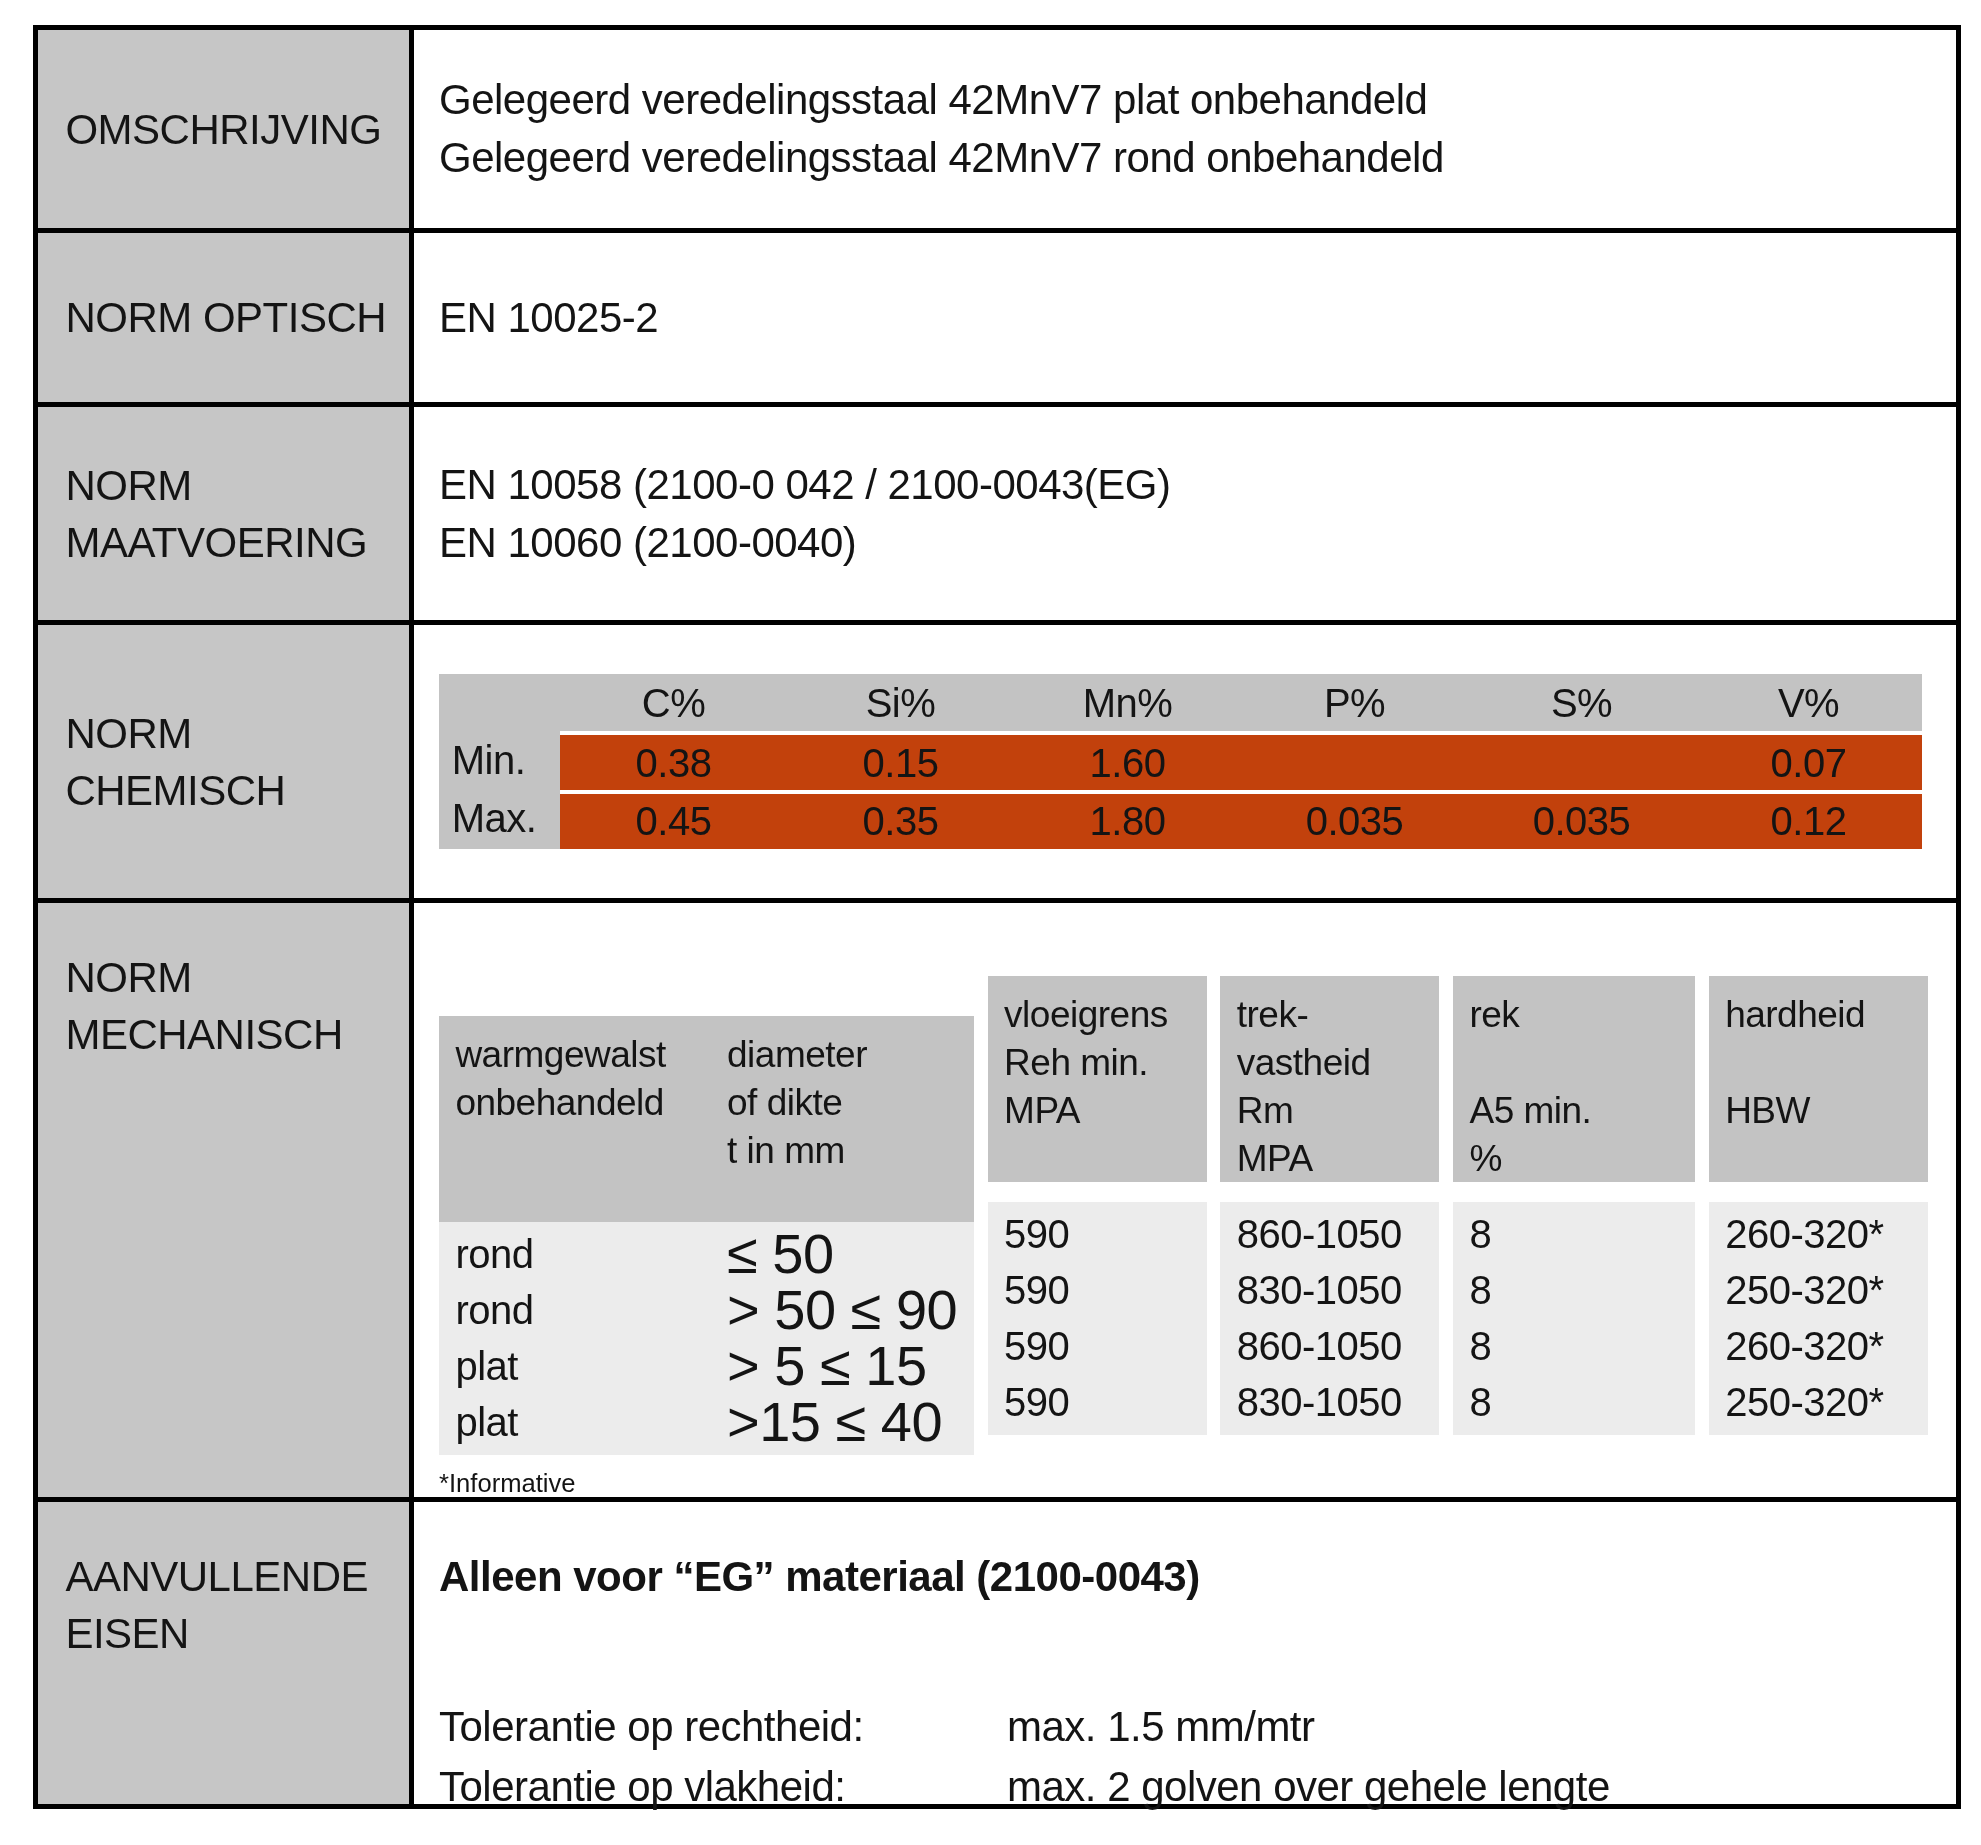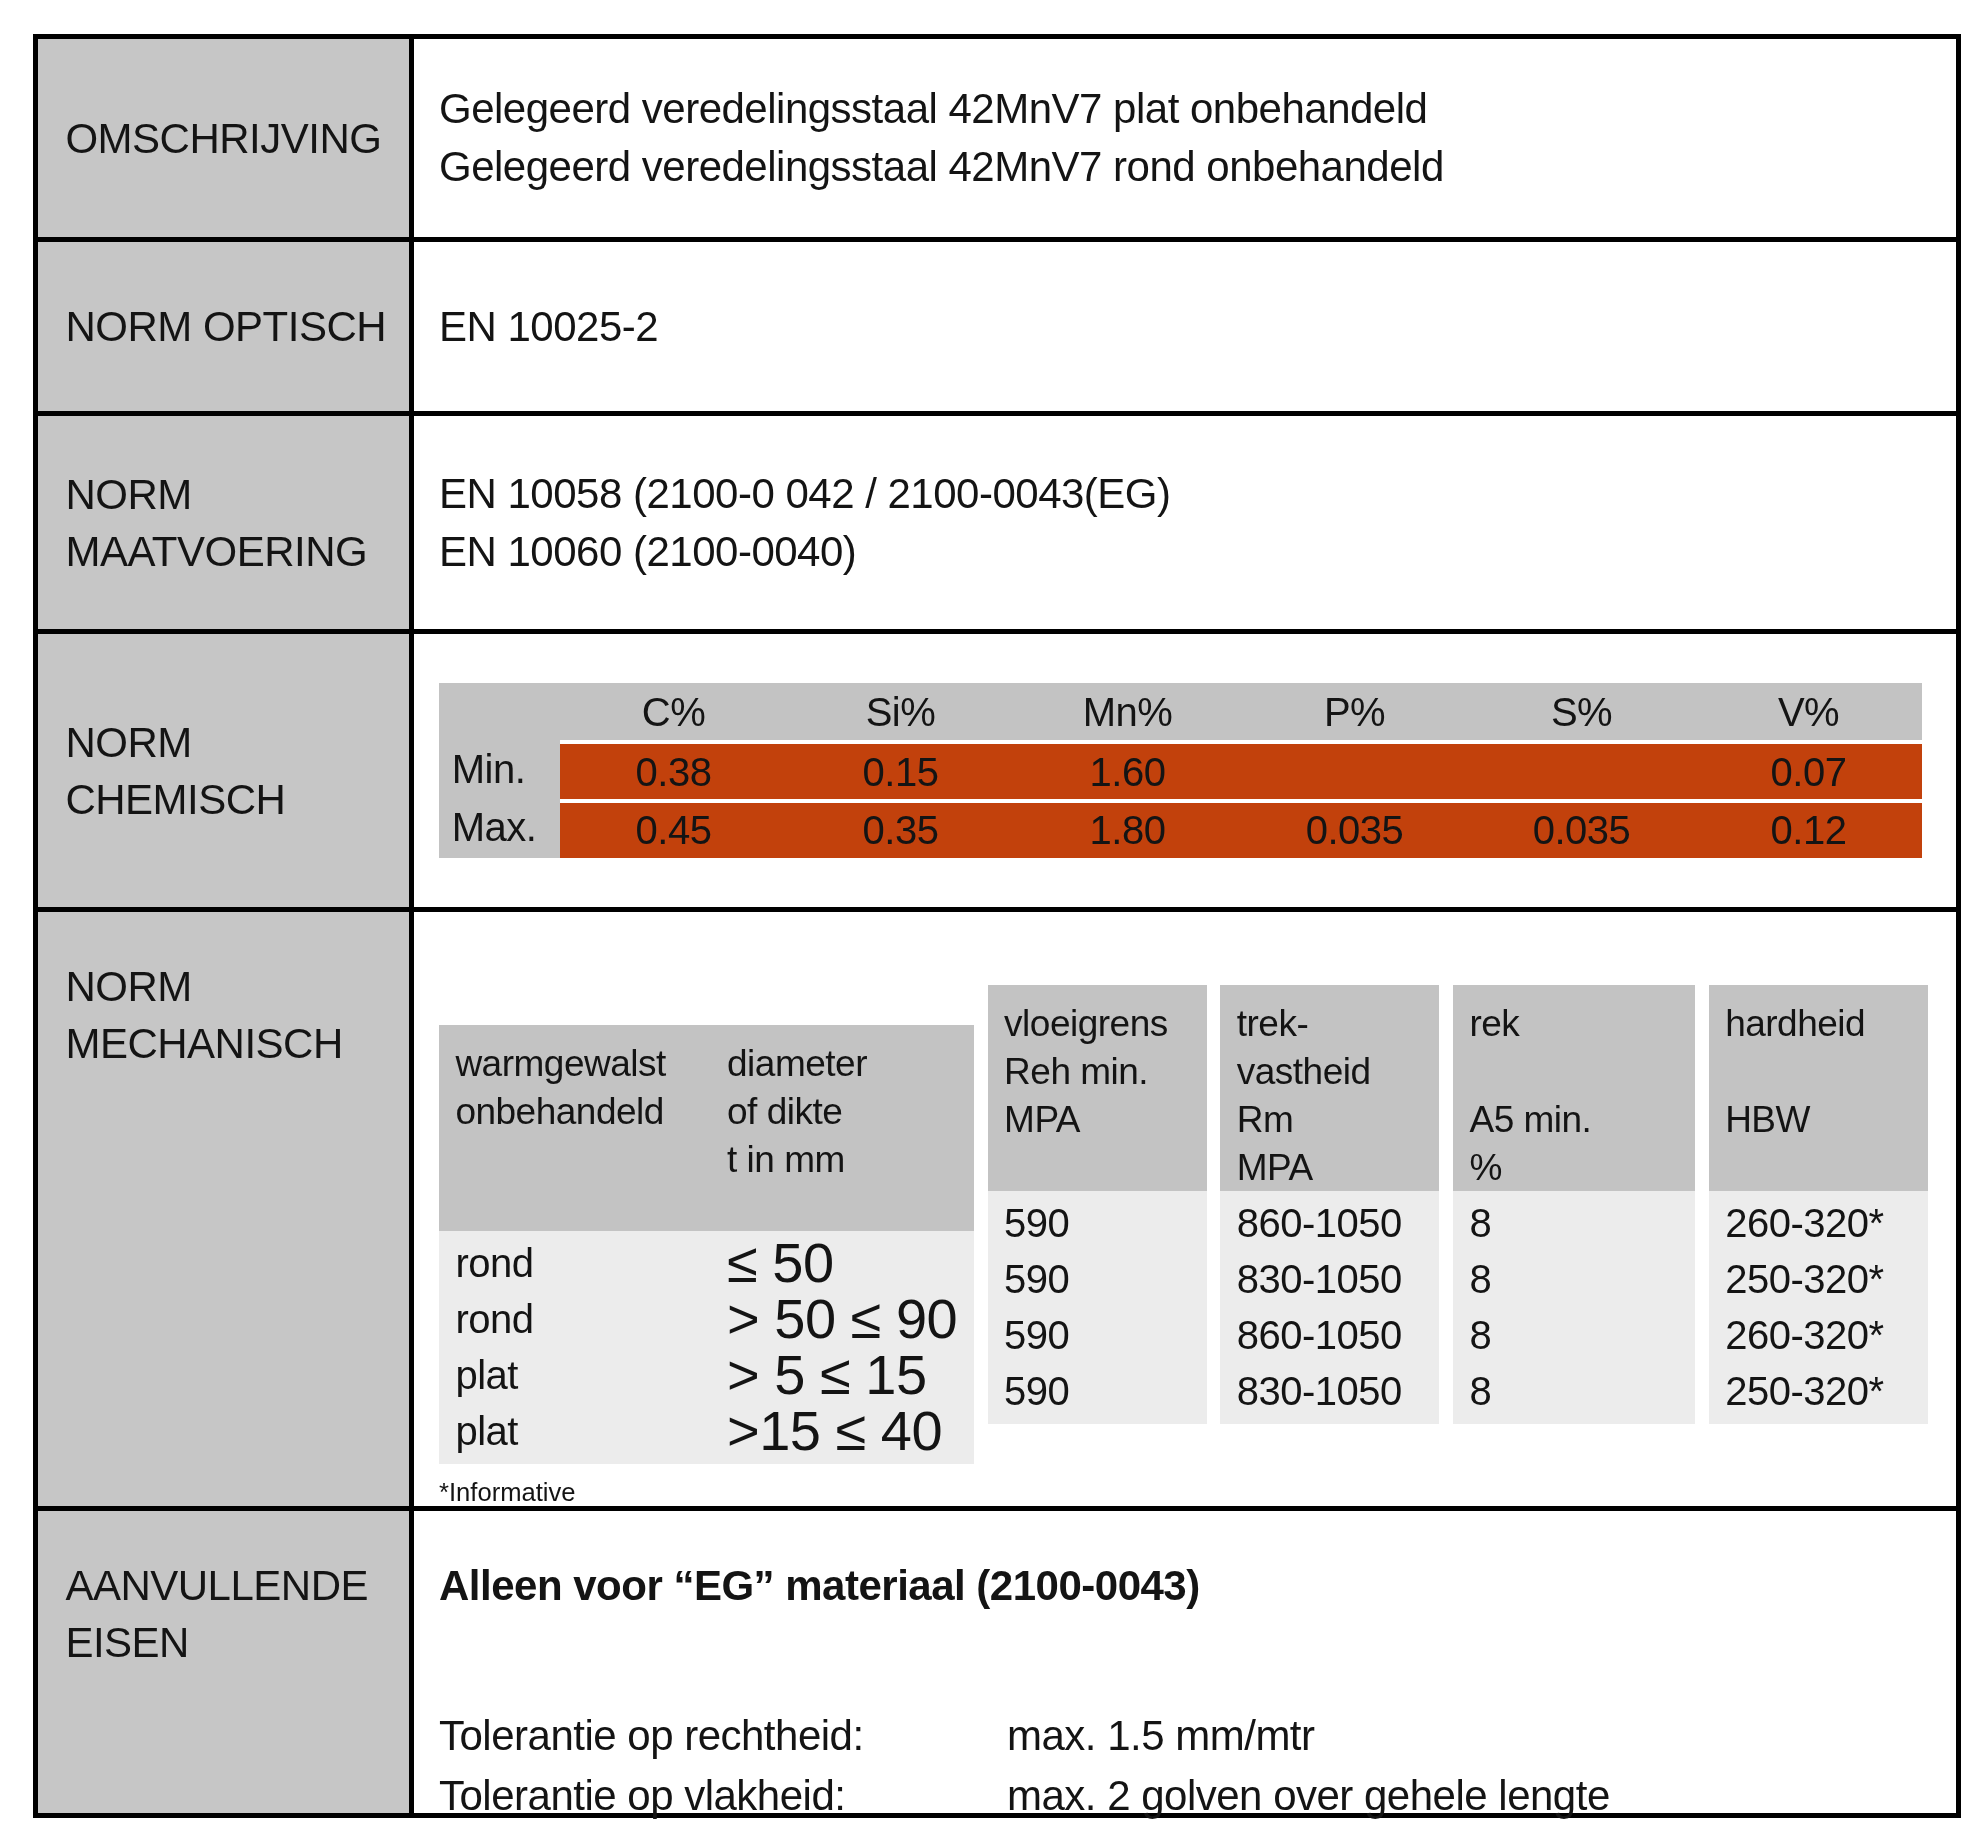--- a/index.html
+++ b/index.html
@@ -2,21 +2,21 @@
 <html style="font-size:14.6px"><head>
 <meta charset="utf-8">
 <style>
   html,body { margin:0; padding:0; background:#fff; }
   body {
     width:1982px; height:1846px; position:relative;
     font-family:"Liberation Sans", sans-serif;
     color:#141414; letter-spacing:-0.5px;
   }
   .sheet {
-    position:absolute; left:33px; top:34px;
+    position:absolute; left:33px; top:25px;
     width:1928px; border:5.5px solid #000; box-sizing:border-box;
     background:#fff;
   }
   .row { display:flex; }
   .row + .row { border-top:5.5px solid #000; }
   .cell { box-sizing:border-box; }
   .label-cell {
     width:376px; flex:0 0 376px; background:#c6c6c6;
     border-right:5.5px solid #000;
     padding-left:27.4px; display:flex; flex-direction:column;
@@ -38,21 +38,21 @@
   .chem-left-label { height:58px; display:flex; align-items:center; padding-left:12.8px; box-sizing:border-box; }
   .chem-right { flex:1; display:flex; flex-direction:column; }
   .chem-cols { height:57px; background:#c3c3c3; display:flex; align-items:center; }
   .chem-col { width:227px; text-align:center; }
   .chem-row { height:55px; margin-top:3.7px; background:#c2410c; display:flex; align-items:center; }
   .chem-val { width:227px; text-align:center; }
 
   
   .mech { display:flex; }
   .mech-block { display:flex; flex-direction:column; }
-  .mech-block + .mech-block { margin-left:13.7px; }
+  .mech-block + .mech-block { margin-left:13.7px;gap:20px; }
   .mech-head {
     height:206px; background:#c3c3c3; box-sizing:border-box;
     padding:14.6px 0 0 16.4px; font-size:37px;
   }
   .mh-line { height:48px; line-height:48px; white-space:nowrap; }
   .mech-data { background:#ececec; padding-top:3.7px; padding-bottom:5.5px; }
   .mech-cell { height:56px; line-height:56px; padding-left:16.4px; font-size:40px; white-space:nowrap; }
   .mech-a  { width:535px; }
   .mech-b  { width:219px; }
   .mech-c  { width:219px; }

